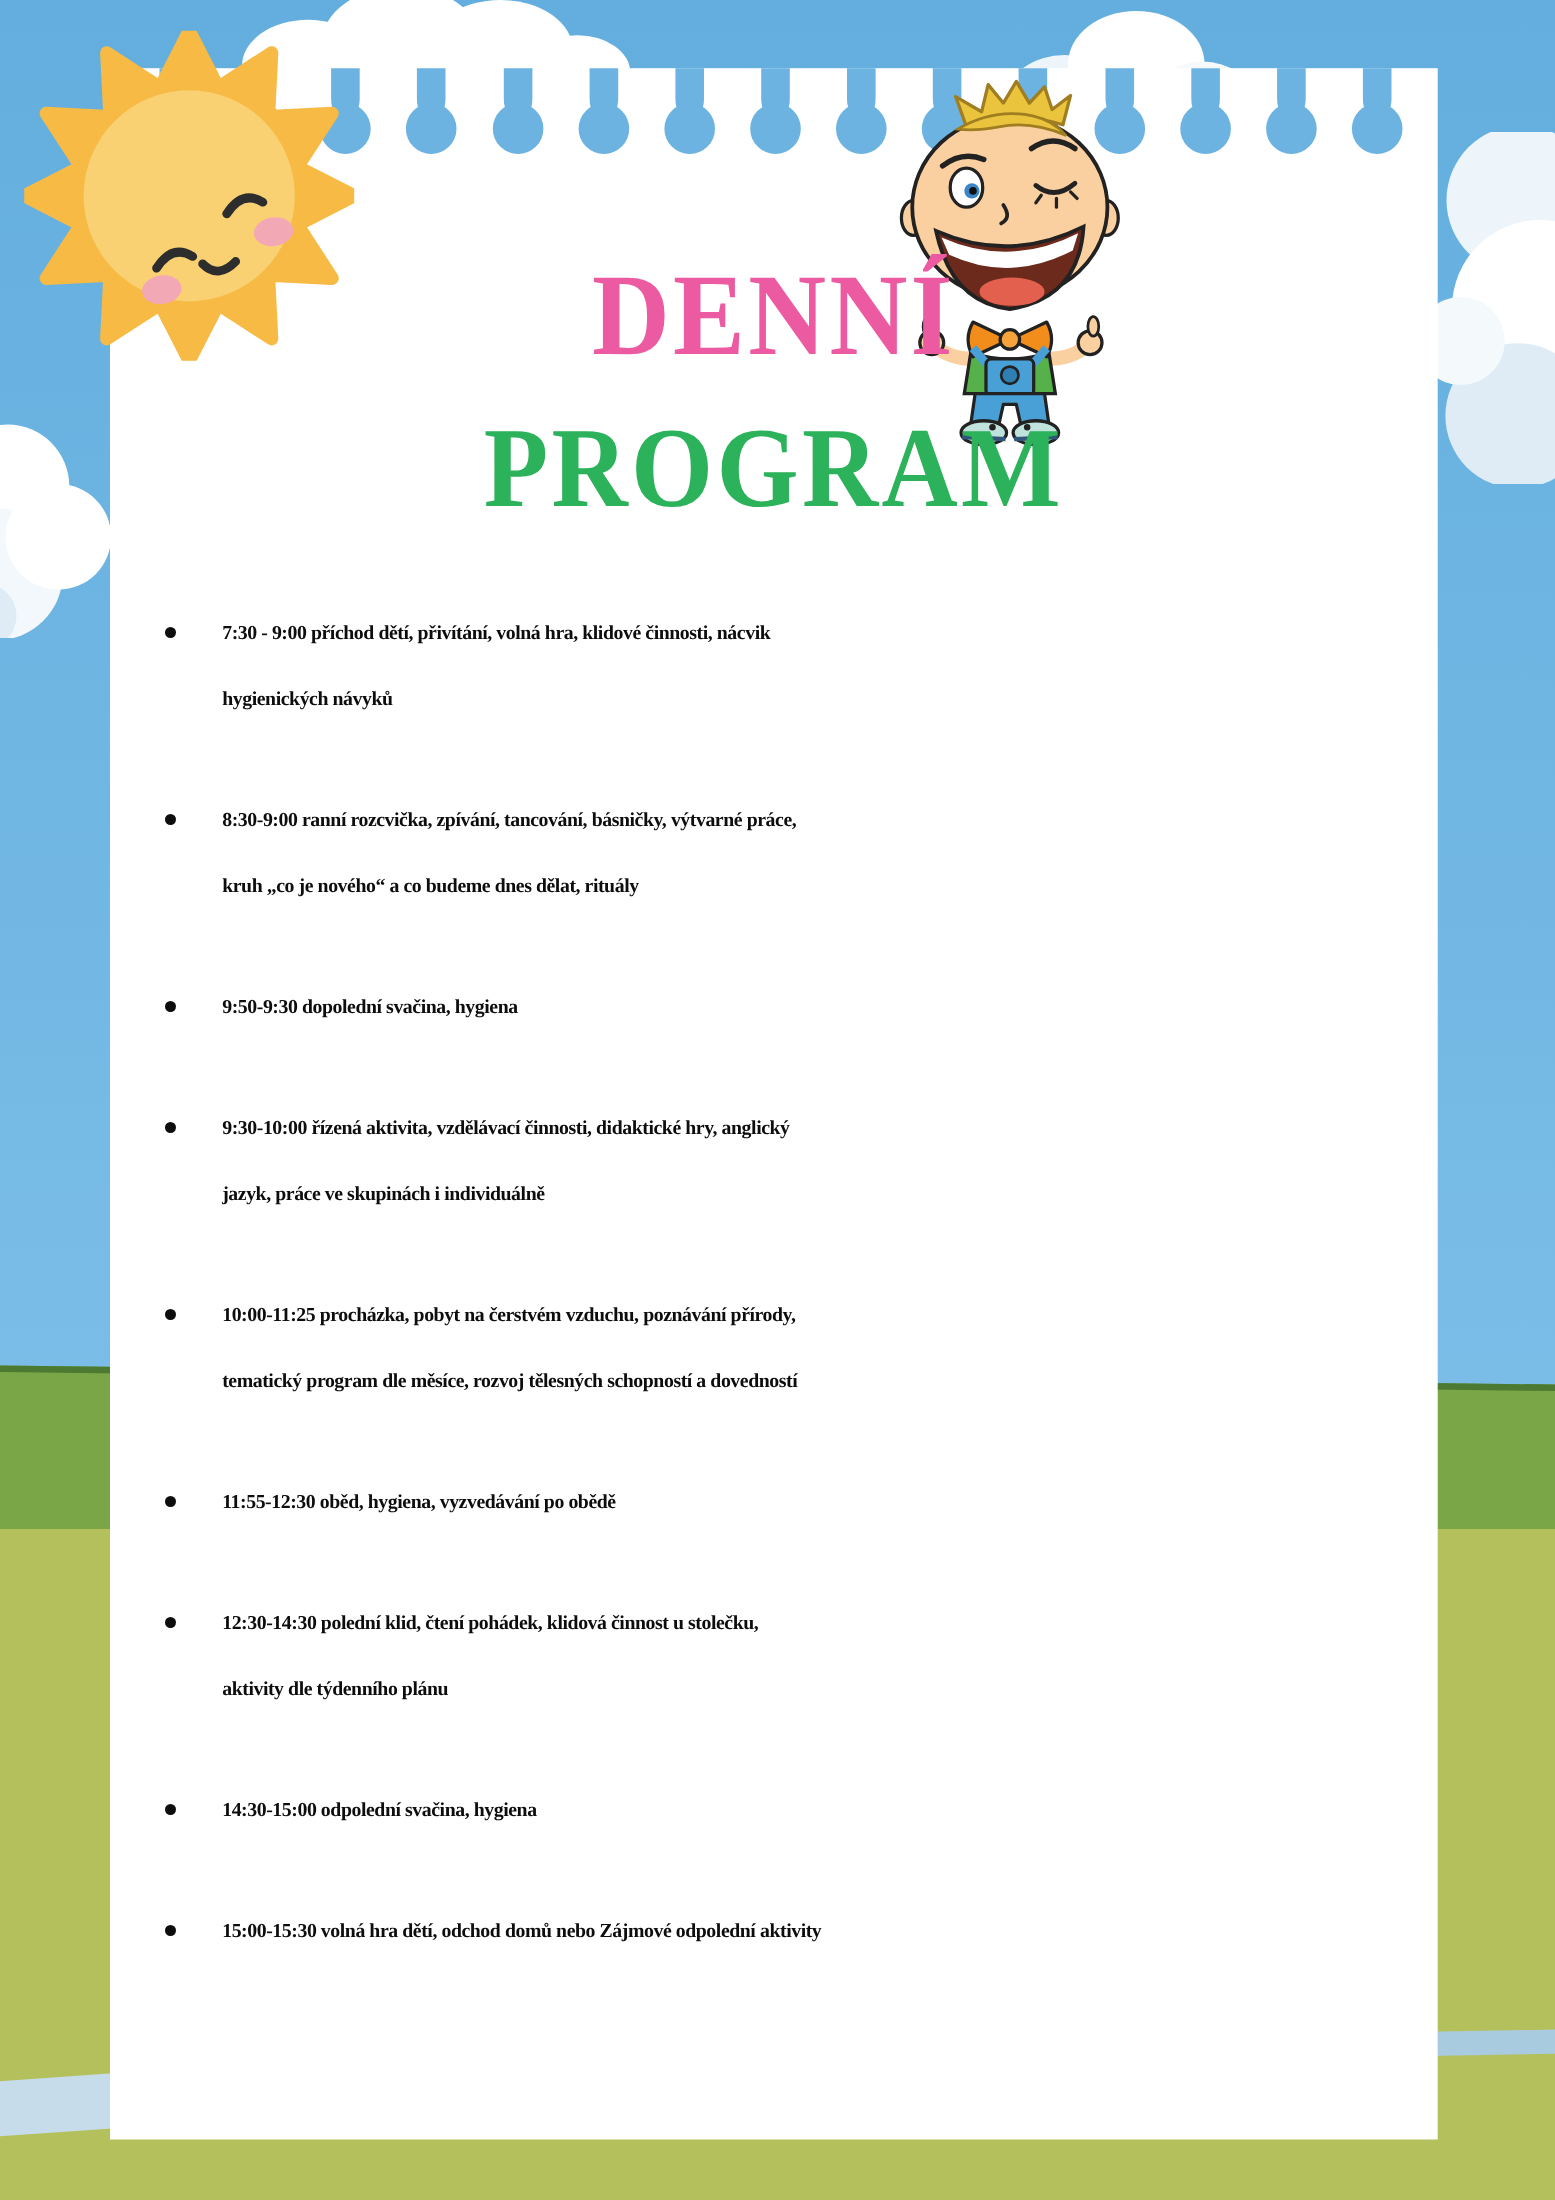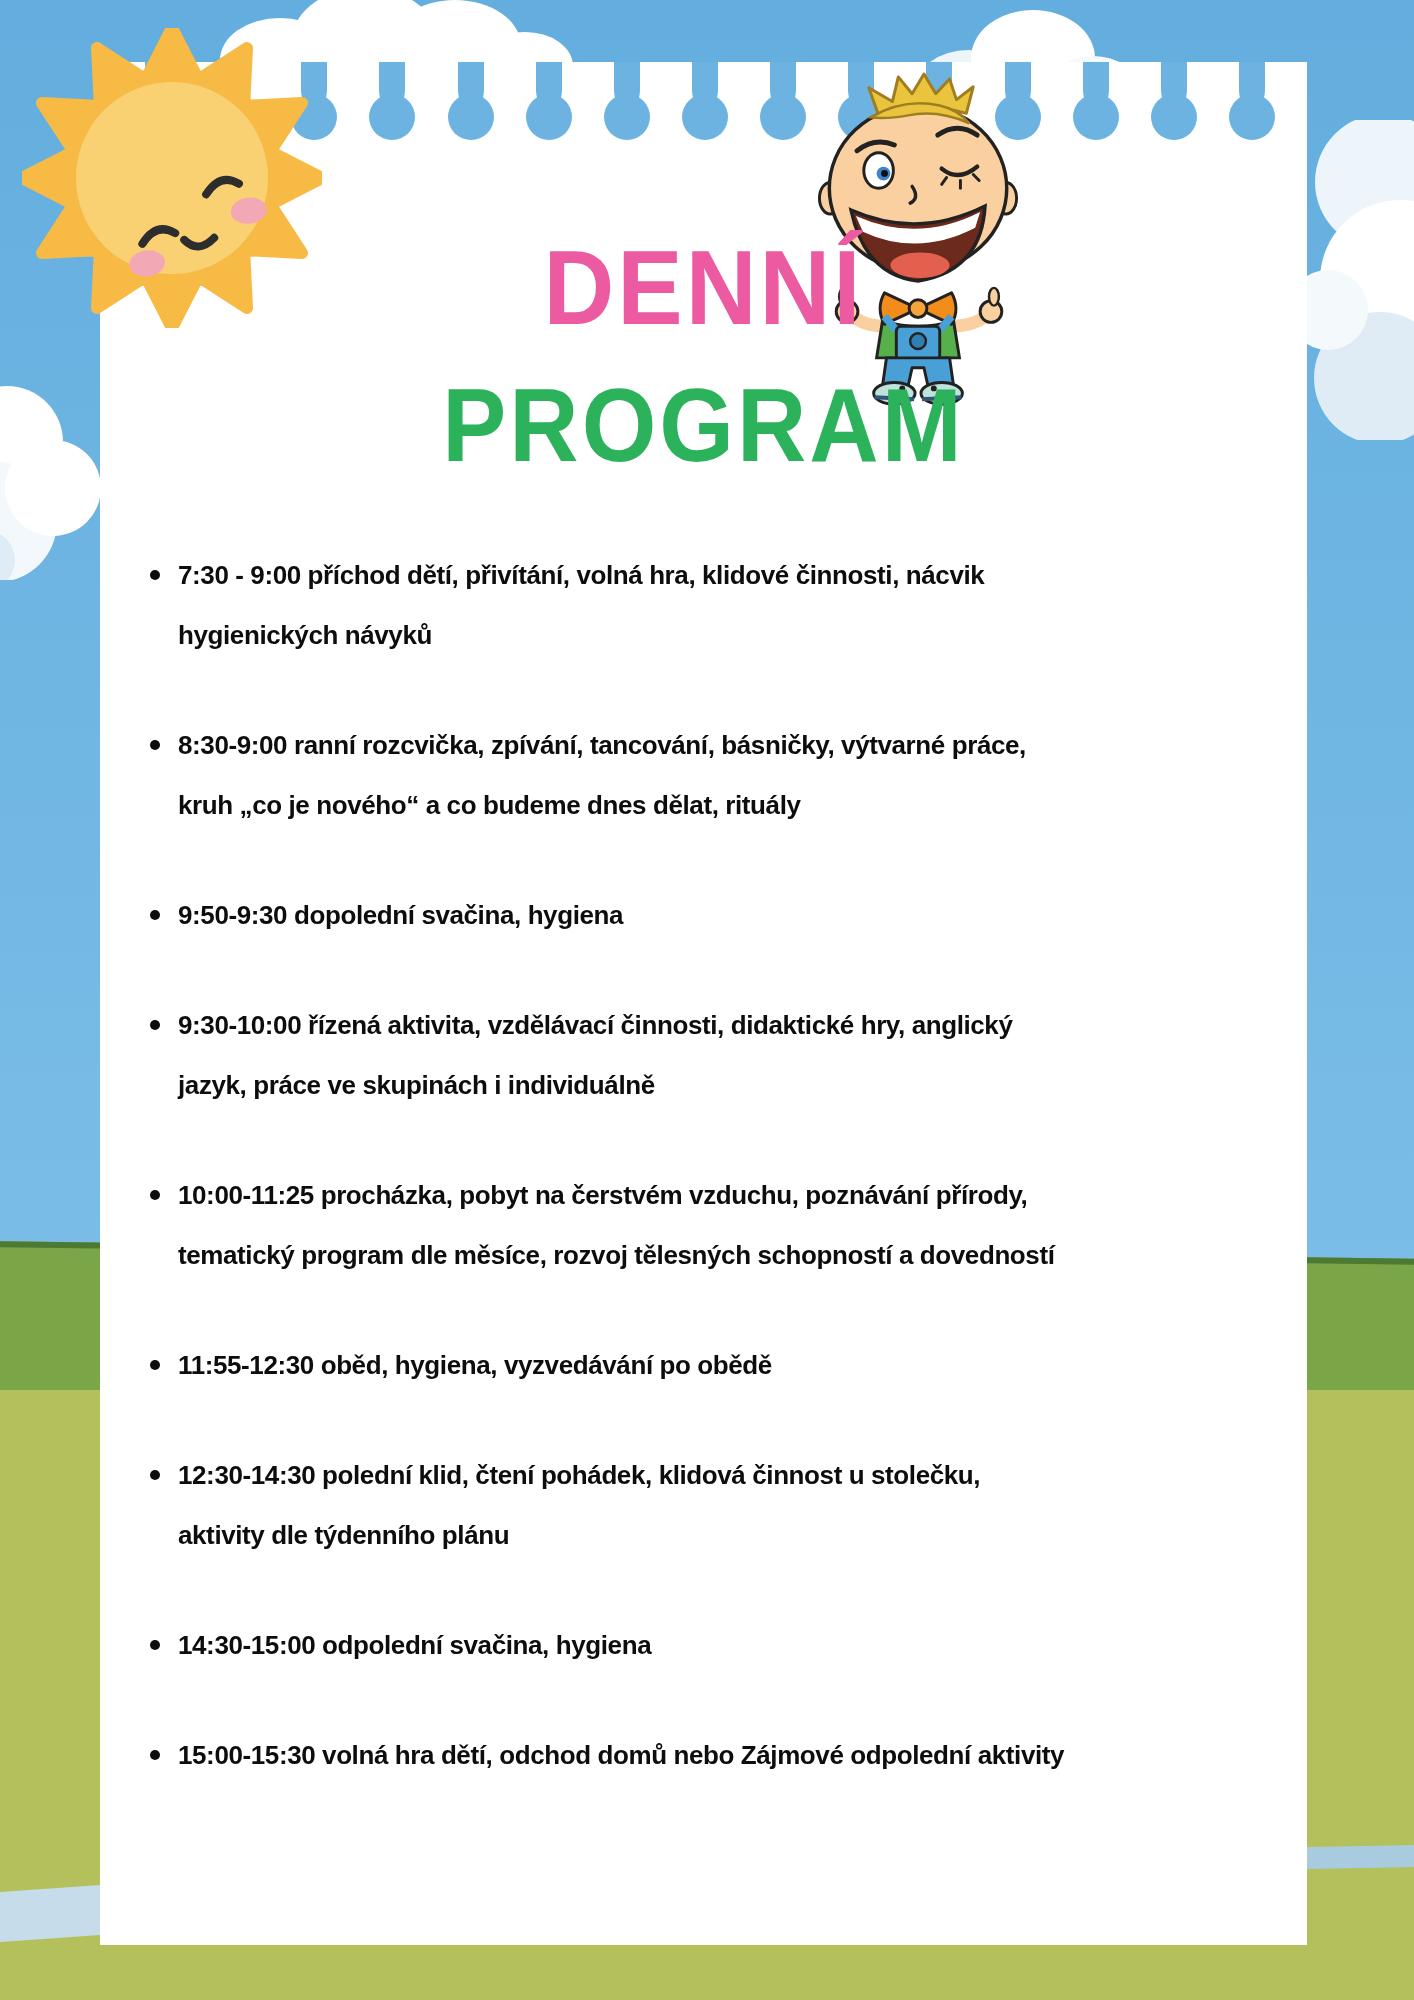--- a/index.html
+++ b/index.html
@@ -1,18 +1,18 @@
 <!DOCTYPE html>
 <html><head>
 <meta charset="utf-8">
 <style>
   html,body{margin:0;padding:0;background:#444;}
   .stage{
     position:relative;width:1414px;height:2000px;overflow:hidden;
-    font-family:Liberation Sans, sans-serif;
+    font-family:Liberation Serif, serif;
     background:linear-gradient(#63aede,#79bce7 60%,#8cc6ec);
   }
   .abs{position:absolute;}
 
   
   .hill{
     position:absolute;left:-60px;right:-60px;top:1250px;height:170px;
     background:#7ba647;border-top:6px solid #4d7a32;
     transform:rotate(0.7deg);z-index:1;
   }
@@ -70,22 +70,22 @@
   }
   .schedule li{
     display:flex;align-items:flex-start;margin:0 0 50px 0;
   }
   .dot{
     flex:0 0 10px;width:10px;height:10px;border-radius:50%;
     background:#0d0d0d;margin:25px 18px 0 0;
   }
   .lines{flex:1;}
   .line{
-    font-size:26px;font-weight:bold;color:#0d0d0d;line-height:60px;
-    letter-spacing:-0.4px;white-space:nowrap;
+    font-size:18px;font-weight:bold;color:#0d0d0d;line-height:60px;
+    letter-spacing:-0.4px;white-space:nowrap;margin-left:24px;
   }
   .line:empty{display:none;}
 
   
   .sun{position:absolute;left:22px;top:28px;z-index:3;}
   .boy{position:absolute;left:800px;top:72px;z-index:3;}
 </style>
 </head>
 <body>
 

